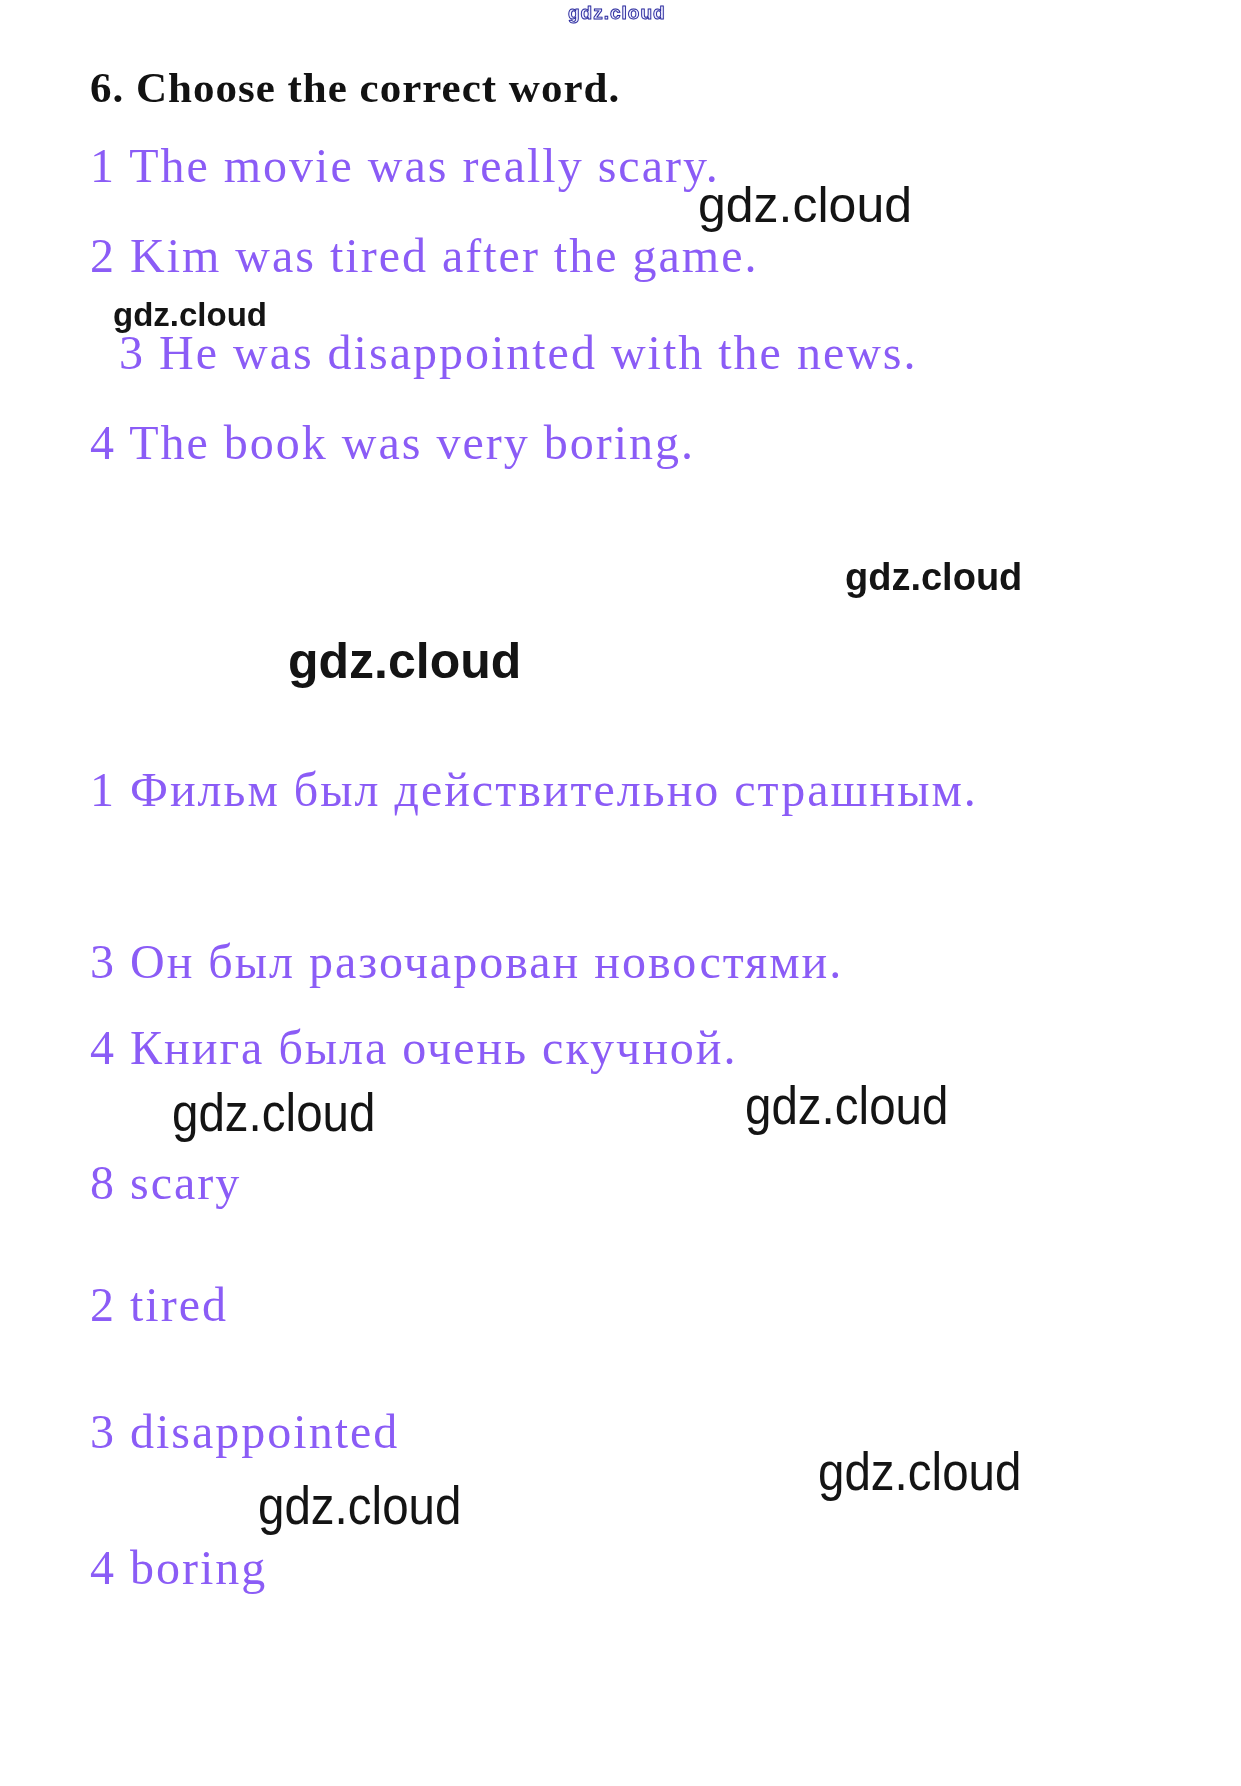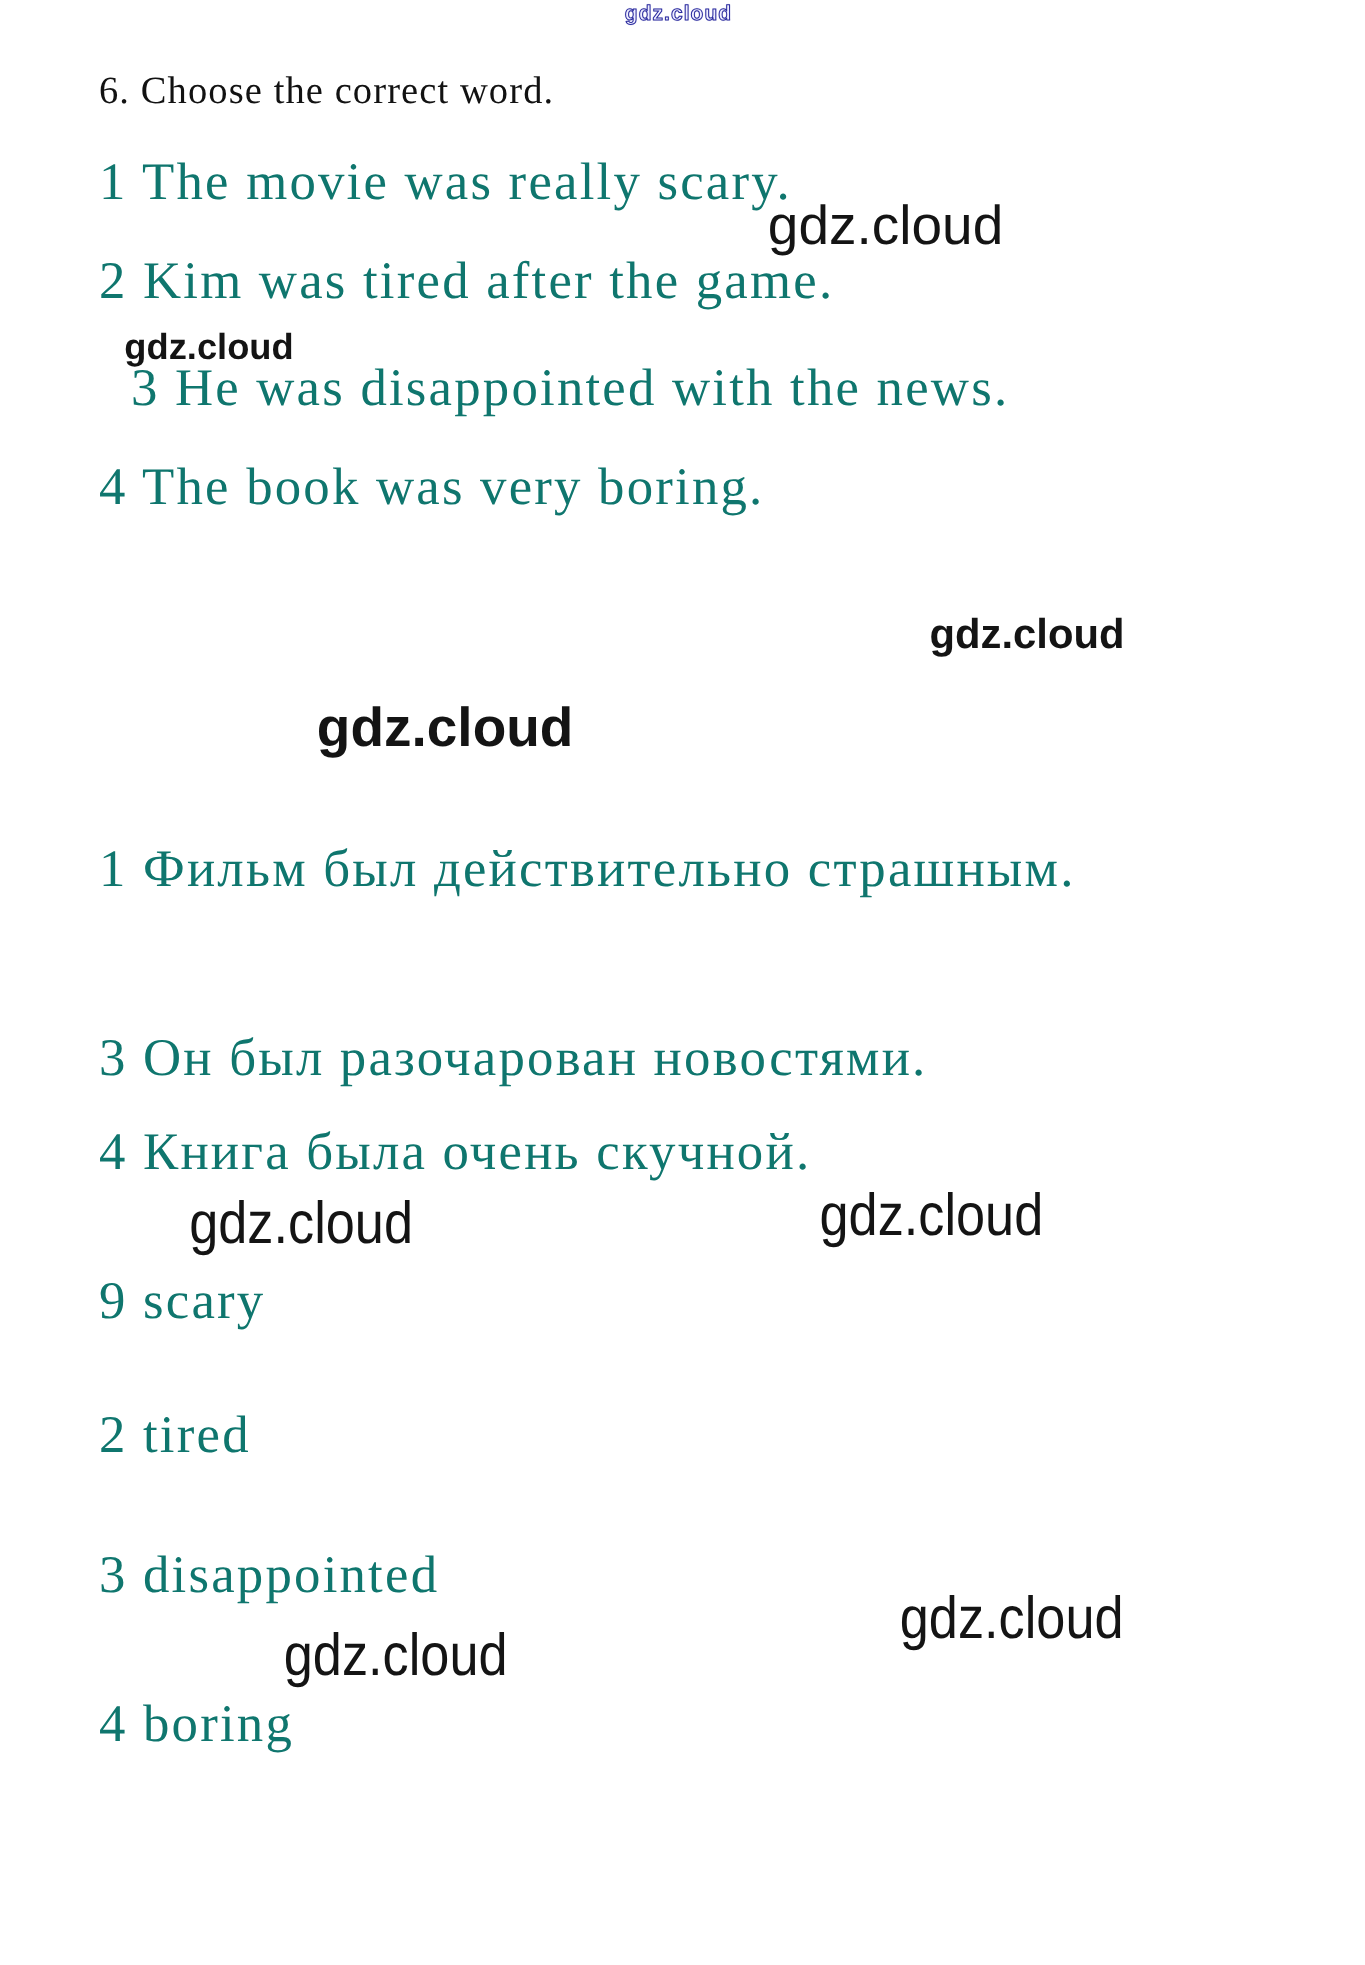--- a/index.html
+++ b/index.html
@@ -14,37 +14,37 @@
     background: #ffffff;
     overflow: hidden;
     font-family: "Liberation Serif", serif;
     color: #121212;
   }
   
   .heading {
     position: absolute;
     left: 90px;
     font-family: "Liberation Serif", serif;
-    font-weight: 400;
-    font-size: 35px;
+    font-weight: 700;
+    font-size: 43px;
     letter-spacing: 1px;
     line-height: 1.15;
     white-space: nowrap;
     color: #121212;
   }
   .line {
     position: absolute;
     left: 90px;
     font-family: "Liberation Serif", serif;
     font-weight: 400;
     font-size: 48px;
     letter-spacing: 2px;
     line-height: 1.1;
     white-space: nowrap;
-    color: #0f766e;
+    color: #8b5cf6;
   }
   
   .en-title  { top: 63px;  }
   .en-1      { top: 140px; }
   .en-2      { top: 230px; }
   .en-3      { top: 327px; margin-left: 29px; }
   .en-4      { top: 417px; }
   .ru-title  { top: 688px; }
   .ru-1      { top: 764px; }
   .ru-2      { top: 850px; }
@@ -102,18 +102,18 @@
   <div class="heading en-title">6. Choose the correct word.</div>
   <div class="line en-1">1 The movie was really scary.</div>
   <div class="line en-2">2 Kim was tired after the game.</div>
   <div class="line en-3">3 He was disappointed with the news.</div>
   <div class="line en-4">4 The book was very boring.</div>
 
   <div class="line ru-1">1 Фильм был действительно страшным.</div>
   <div class="line ru-3">3 Он был разочарован новостями.</div>
   <div class="line ru-4">4 Книга была очень скучной.</div>
 
-  <div class="line ans-1">9 scary</div>
+  <div class="line ans-1">8 scary</div>
   <div class="line ans-2">2 tired</div>
   <div class="line ans-3">3 disappointed</div>
   <div class="line ans-4">4 boring</div>
 
 </div>
 
 </body></html>

